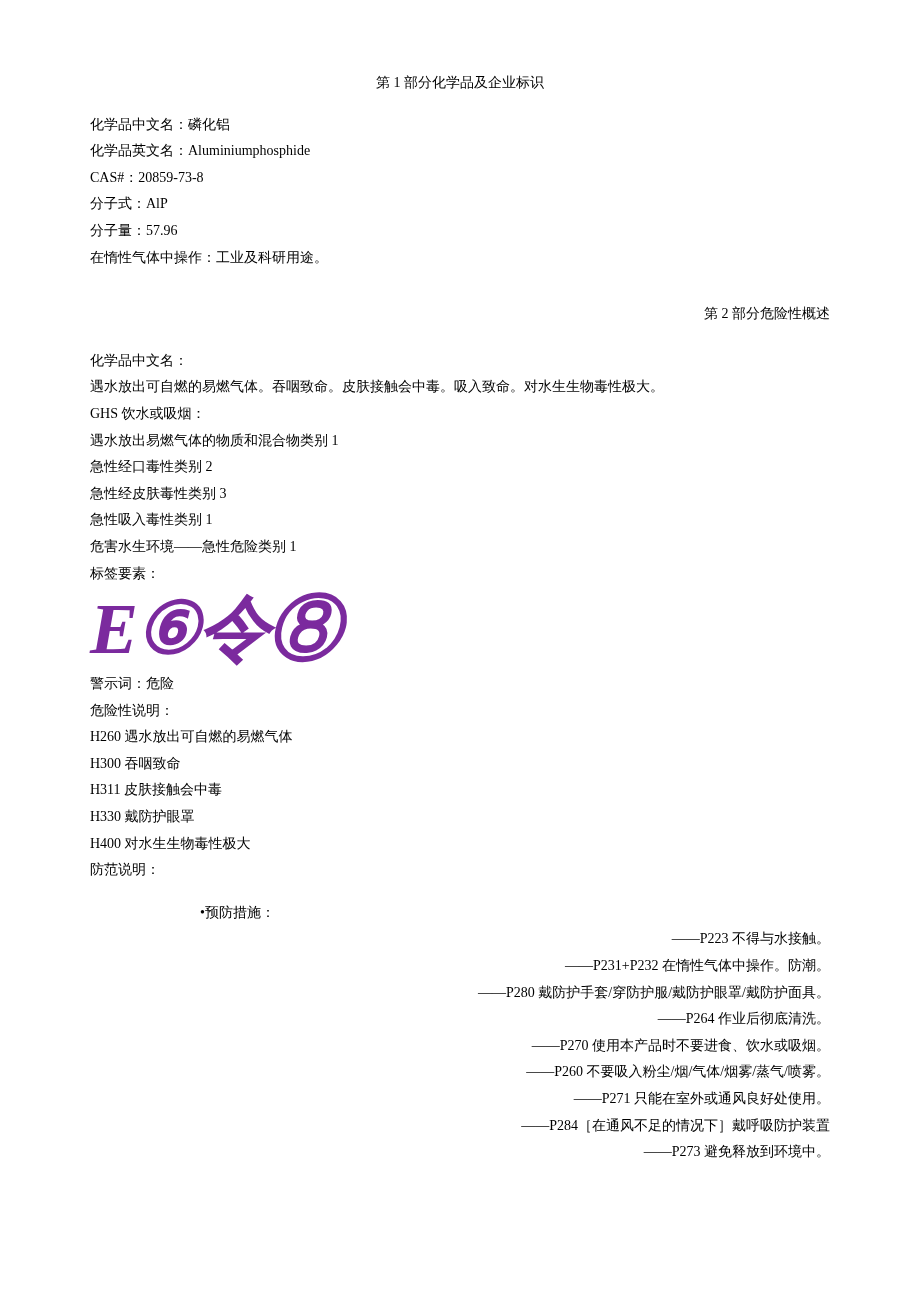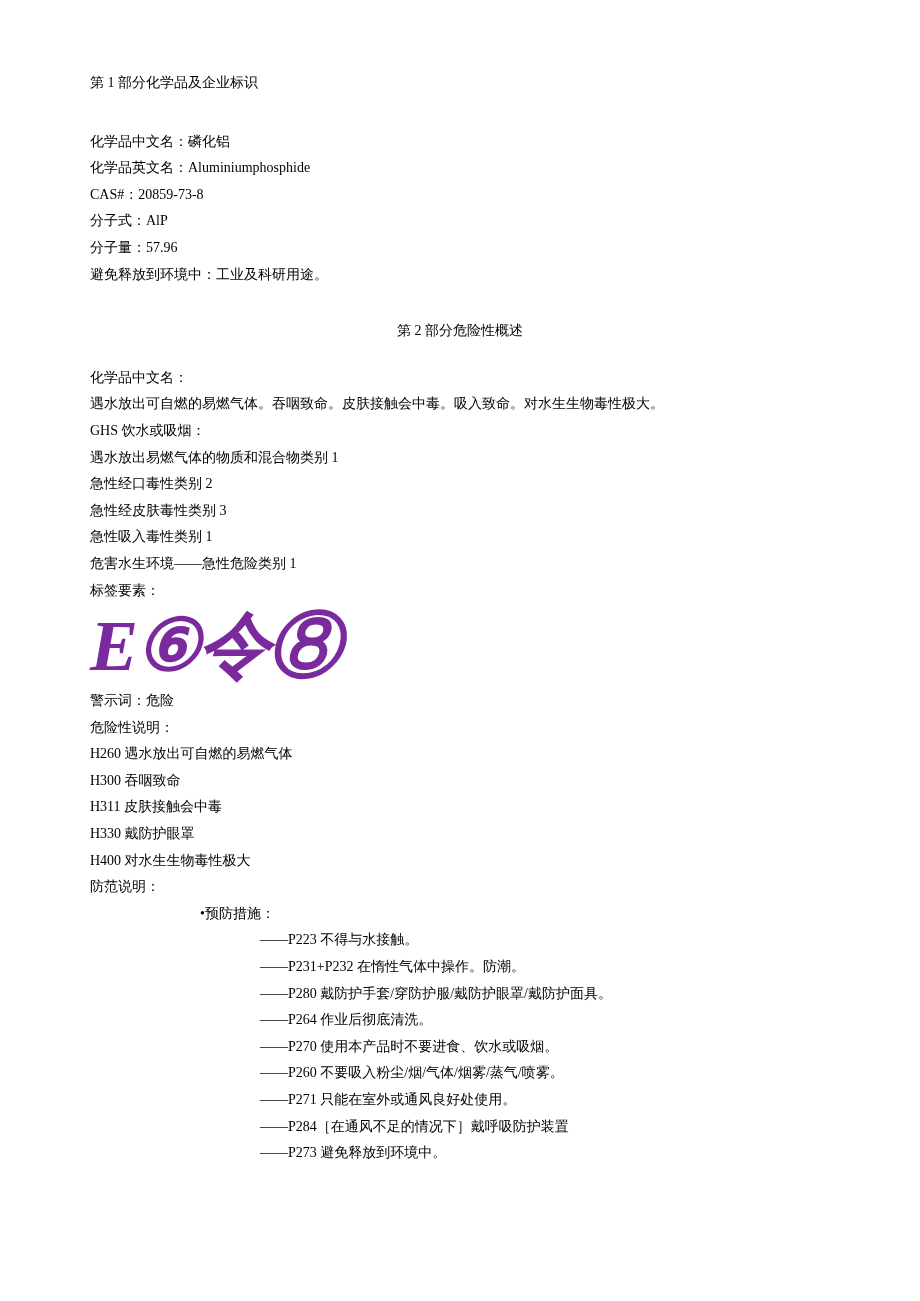--- a/index.html
+++ b/index.html
@@ -7,25 +7,25 @@
       font-size: 14px;
       line-height: 1.9;
       color: #000;
       background: #fff;
       margin: 0;
       padding: 70px 90px;
       width: 920px;
       box-sizing: border-box;
     }
     .section-title {
-      text-align: left;
-      margin-bottom: 32px;
+      text-align: center;
+      margin-bottom: 15px;
     }
     .section-title-2 {
-      text-align: center;
+      text-align: right;
       margin-top: 30px;
       margin-bottom: 20px;
     }
     .field-row {
       margin: 0;
     }
     .bold {
       font-weight: normal;
     }
     .pictogram-row {
@@ -37,23 +37,25 @@
       font-style: italic;
       font-size: 72px;
       font-weight: bold;
       color: #7b2a9e;
       letter-spacing: -2px;
       line-height: 1;
       text-align: right;
     }
     .bullet-line {
       padding-left: 110px;
+      margin-top: 16px;
     }
     .sub-line {
       padding-left: 170px;
+      text-align: right;
     }
   </style>
 </head>
 <body>
 
 <div class="section-title">第 1 部分化学品及企业标识</div>
 
 <p class="field-row">
   <span>化学品中文名：</span><span>磷化铝</span>
 </p>
@@ -63,21 +65,21 @@
 <p class="field-row">
   <span class="bold">CAS#：</span><span>20859-73-8</span>
 </p>
 <p class="field-row">
   <span>分子式：</span><span>AlP</span>
 </p>
 <p class="field-row">
   <span class="bold">分子量：</span><span>57.96</span>
 </p>
 <p class="field-row">
-  <span>避免释放到环境中：</span><span>工业及科研用途。</span>
+  <span>在惰性气体中操作：</span><span>工业及科研用途。</span>
 </p>
 
 <div class="section-title-2">第 2 部分危险性概述</div>
 
 <p class="field-row">化学品中文名：</p>
 <p class="field-row">遇水放出可自燃的易燃气体。吞咽致命。皮肤接触会中毒。吸入致命。对水生生物毒性极大。</p>
 <p class="field-row bold">GHS 饮水或吸烟：</p>
 <p class="field-row">遇水放出易燃气体的物质和混合物类别 1</p>
 <p class="field-row">急性经口毒性类别 2</p>
 <p class="field-row">急性经皮肤毒性类别 3</p>

